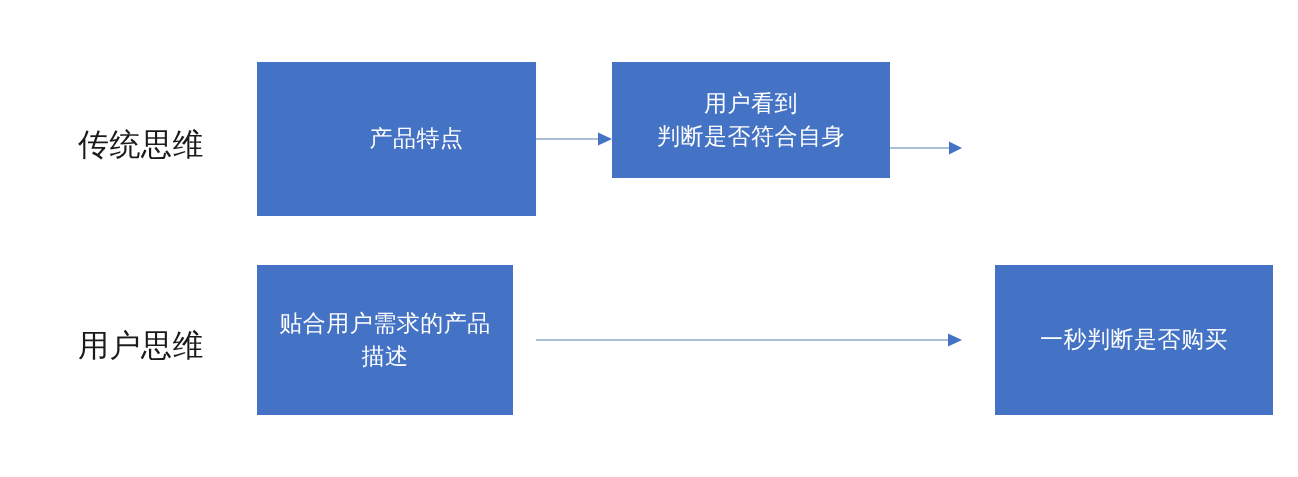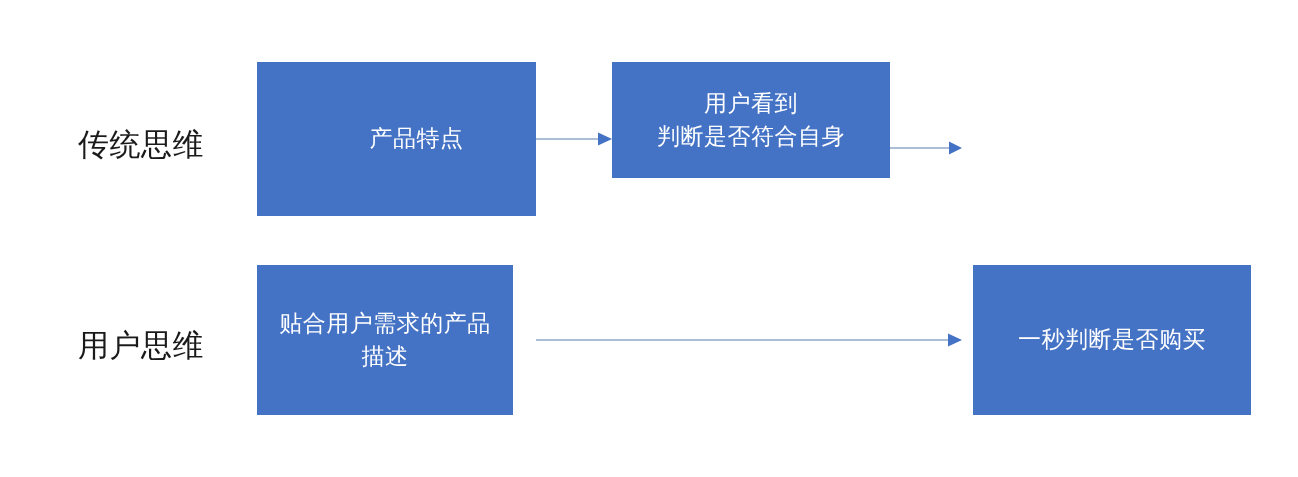--- a/index.html
+++ b/index.html
@@ -93,17 +93,17 @@
 描述</span>
   </div>
 
   <div class="connector" style="left:536px; top:333px; width:426px;">
     <svg width="426" height="14" viewBox="0 0 426 14" aria-hidden="true">
       <line x1="0" y1="7" x2="412" y2="7" stroke="#8FA9C8" stroke-width="1.6"></line>
       <polygon points="412,0.5 426,7 412,13.5" fill="#4472C4"></polygon>
     </svg>
   </div>
 
-  <div class="node-box" style="left:973px; top:265px; width:278px; height:150px;">
+  <div class="node-box" style="left:995px; top:265px; width:278px; height:150px;">
     <span class="node-text">一秒判断是否购买</span>
   </div>
 
 </div>
 
 </body></html>

